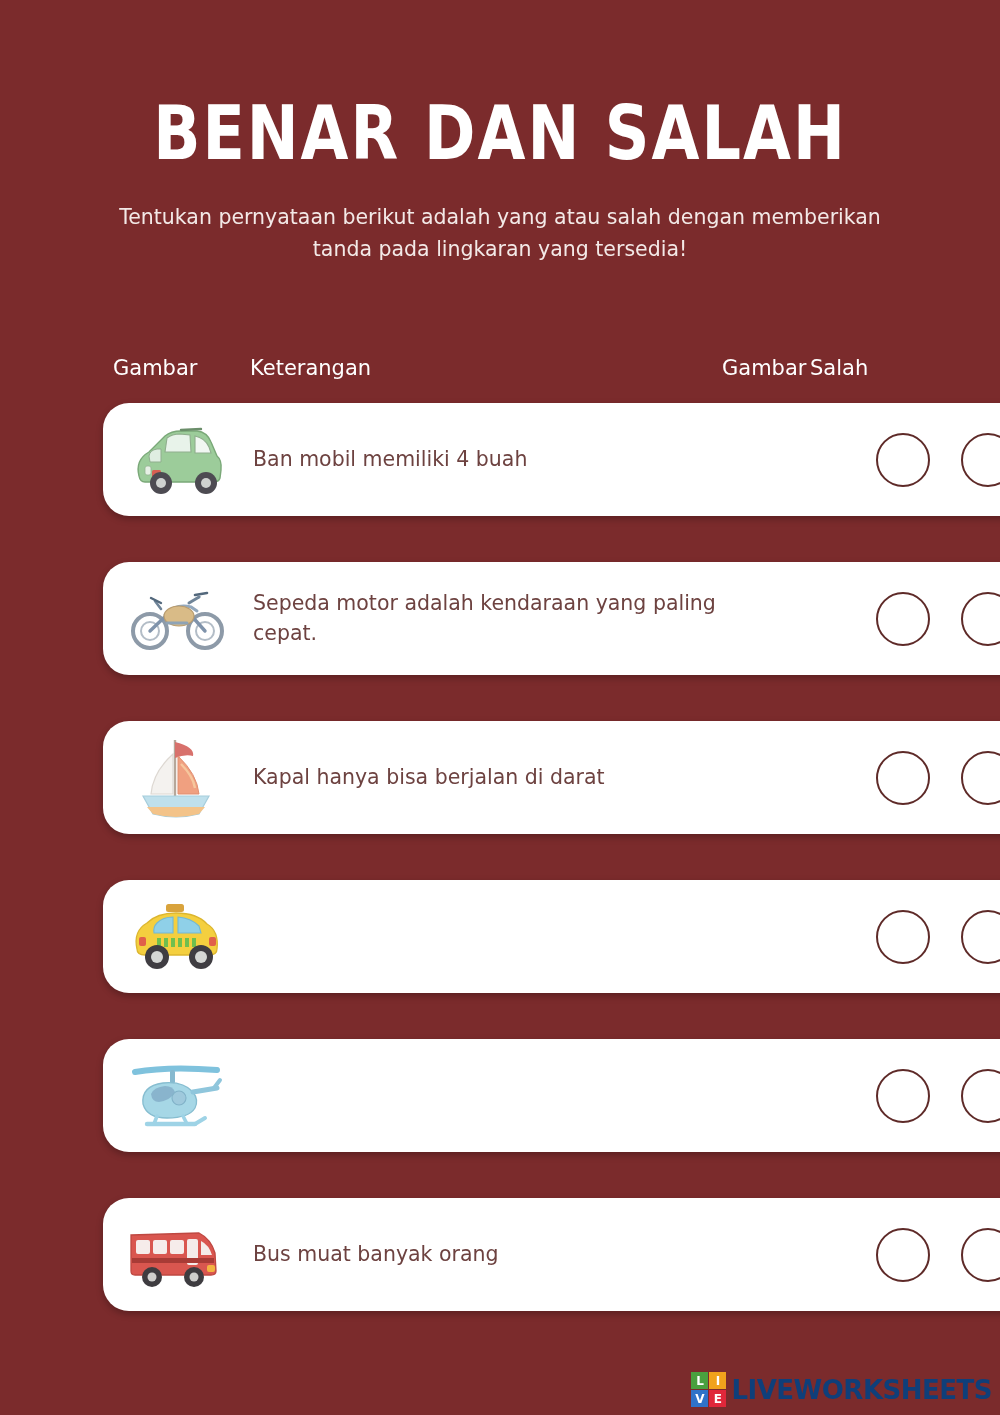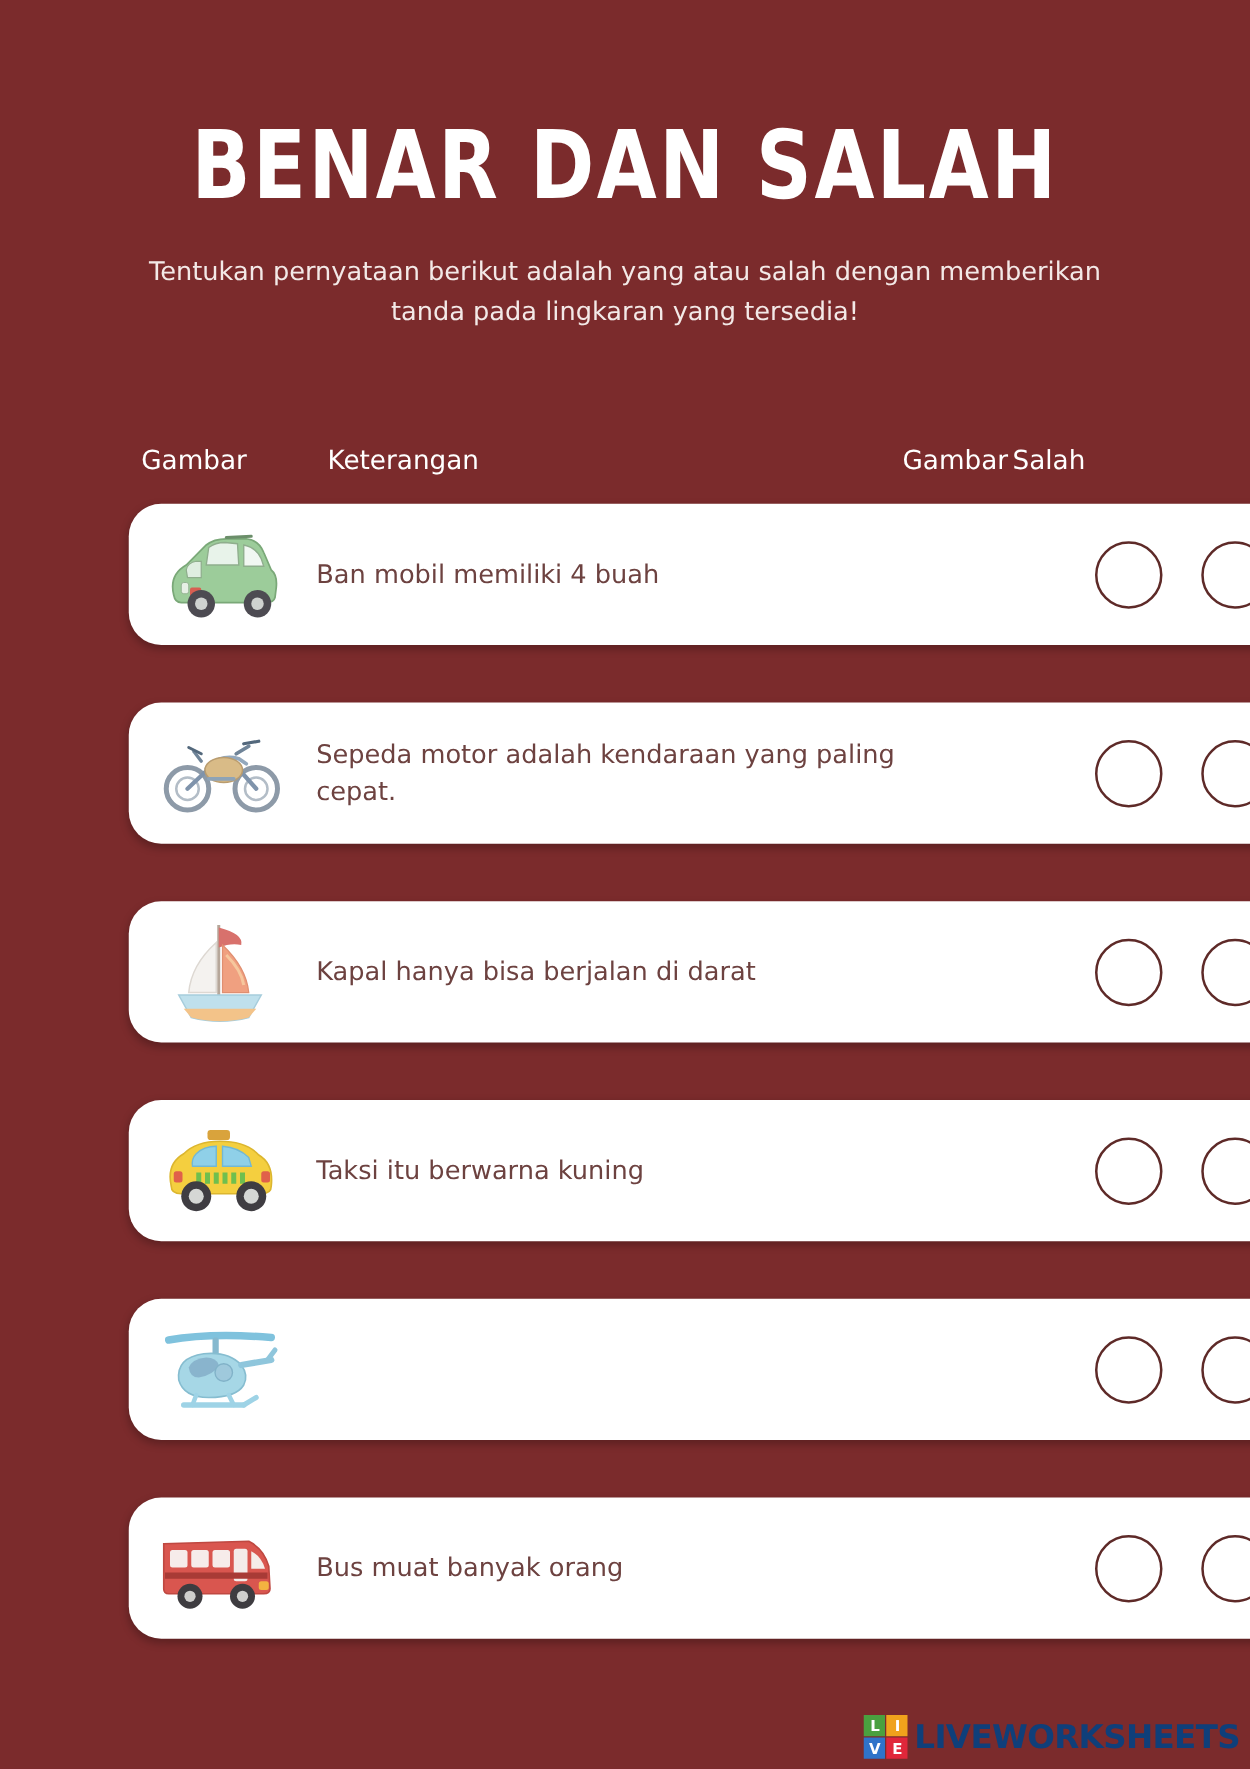--- a/index.html
+++ b/index.html
@@ -55,21 +55,21 @@
     width: 1000px;
     height: 34px;
     color: #ffffff;
     font-size: 21px;
   }
   .ch {
     position: absolute;
     white-space: nowrap;
   }
   .ch-gambar   { left: 113px; top: 0; }
-  .ch-ket      { left: 262px; top: 0; text-align: center; }
+  .ch-ket      { left: 250px; top: 0; text-align: center; }
   .ch-benar    { left: 722px; top: 0; }
   .ch-salah    { left: 810px; top: 0; }
 
   
   .rows {
     position: absolute;
     left: 103px;
     top: 403px;
     width: 794px;
   }
@@ -262,21 +262,20 @@
               <rect x="71" y="47" width="4" height="9"></rect>
           </g>
           <rect x="18" y="46" width="7" height="9" rx="2" fill="#e0604a"></rect>
           <rect x="88" y="46" width="7" height="9" rx="2" fill="#e0604a"></rect>
           <circle cx="36" cy="66" r="12" fill="#3f3d42"></circle>
           <circle cx="36" cy="66" r="6" fill="#d5d7d5"></circle>
           <circle cx="80" cy="66" r="12" fill="#3f3d42"></circle>
           <circle cx="80" cy="66" r="6" fill="#d5d7d5"></circle>
         </svg>
       </div>
-      <div class="statement">Taksi itu berwarna kuning</div>
       <div class="circles">
         <div class="opt-circle"></div>
         <div class="opt-circle"></div>
       </div>
     </div>
 
     <div class="row">
       <div class="thumb">
         <svg viewBox="0 0 110 92">
           <path d="M14 22 Q48 16 96 20" stroke="#7fc2dd" stroke-width="6" fill="none" stroke-linecap="round"></path>

